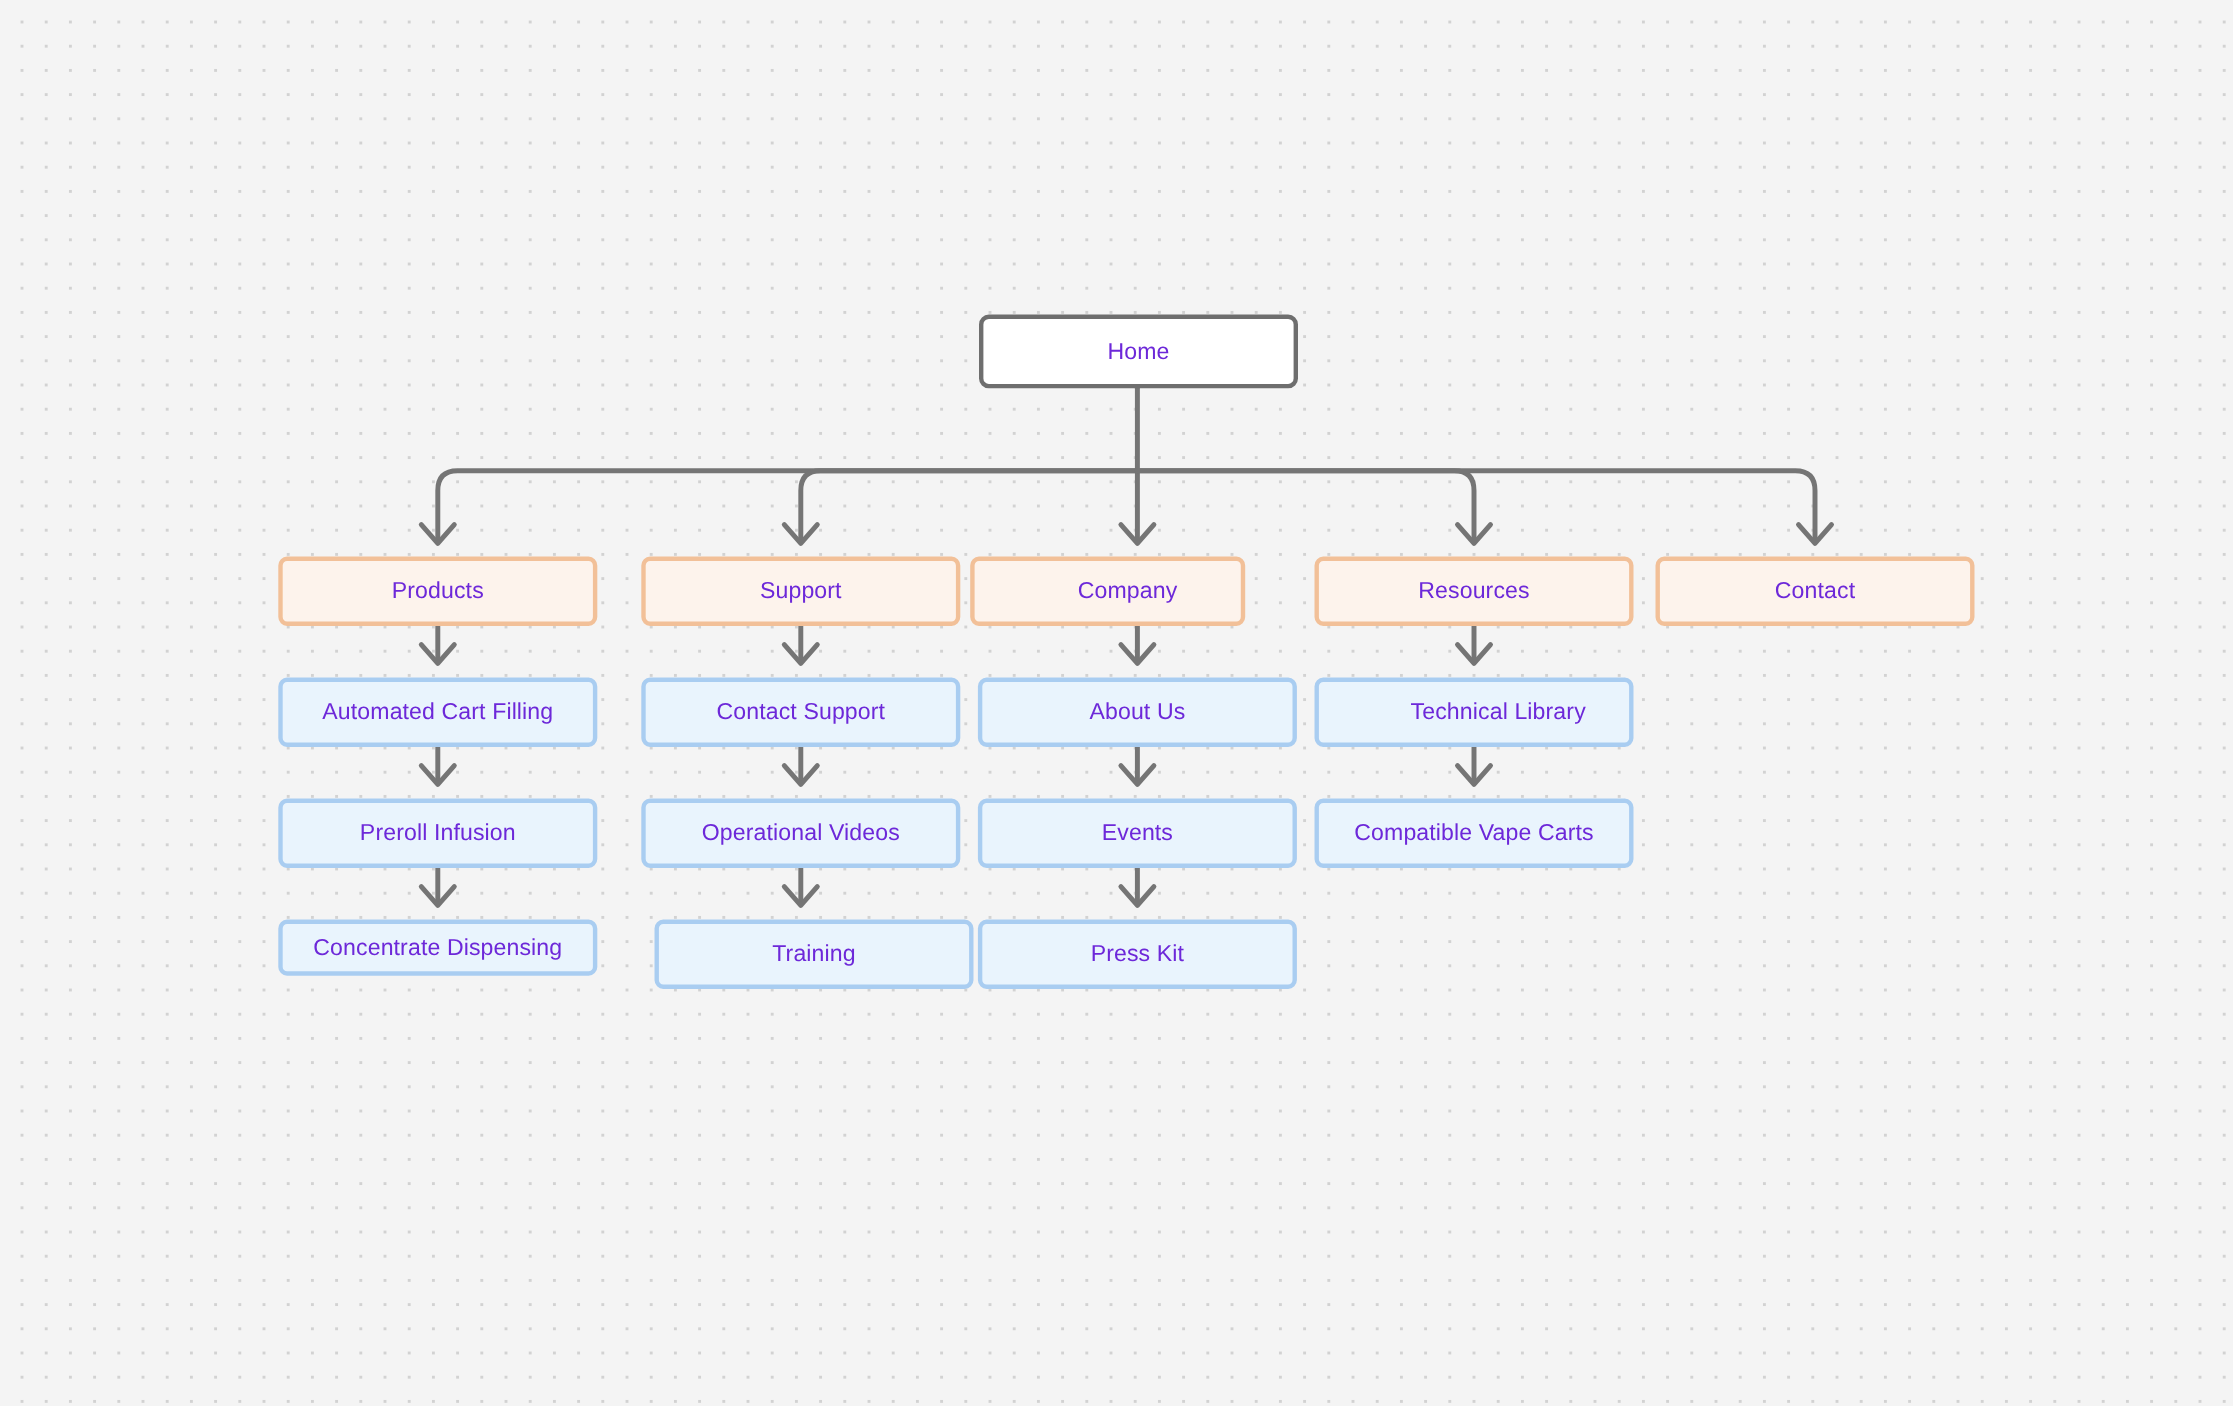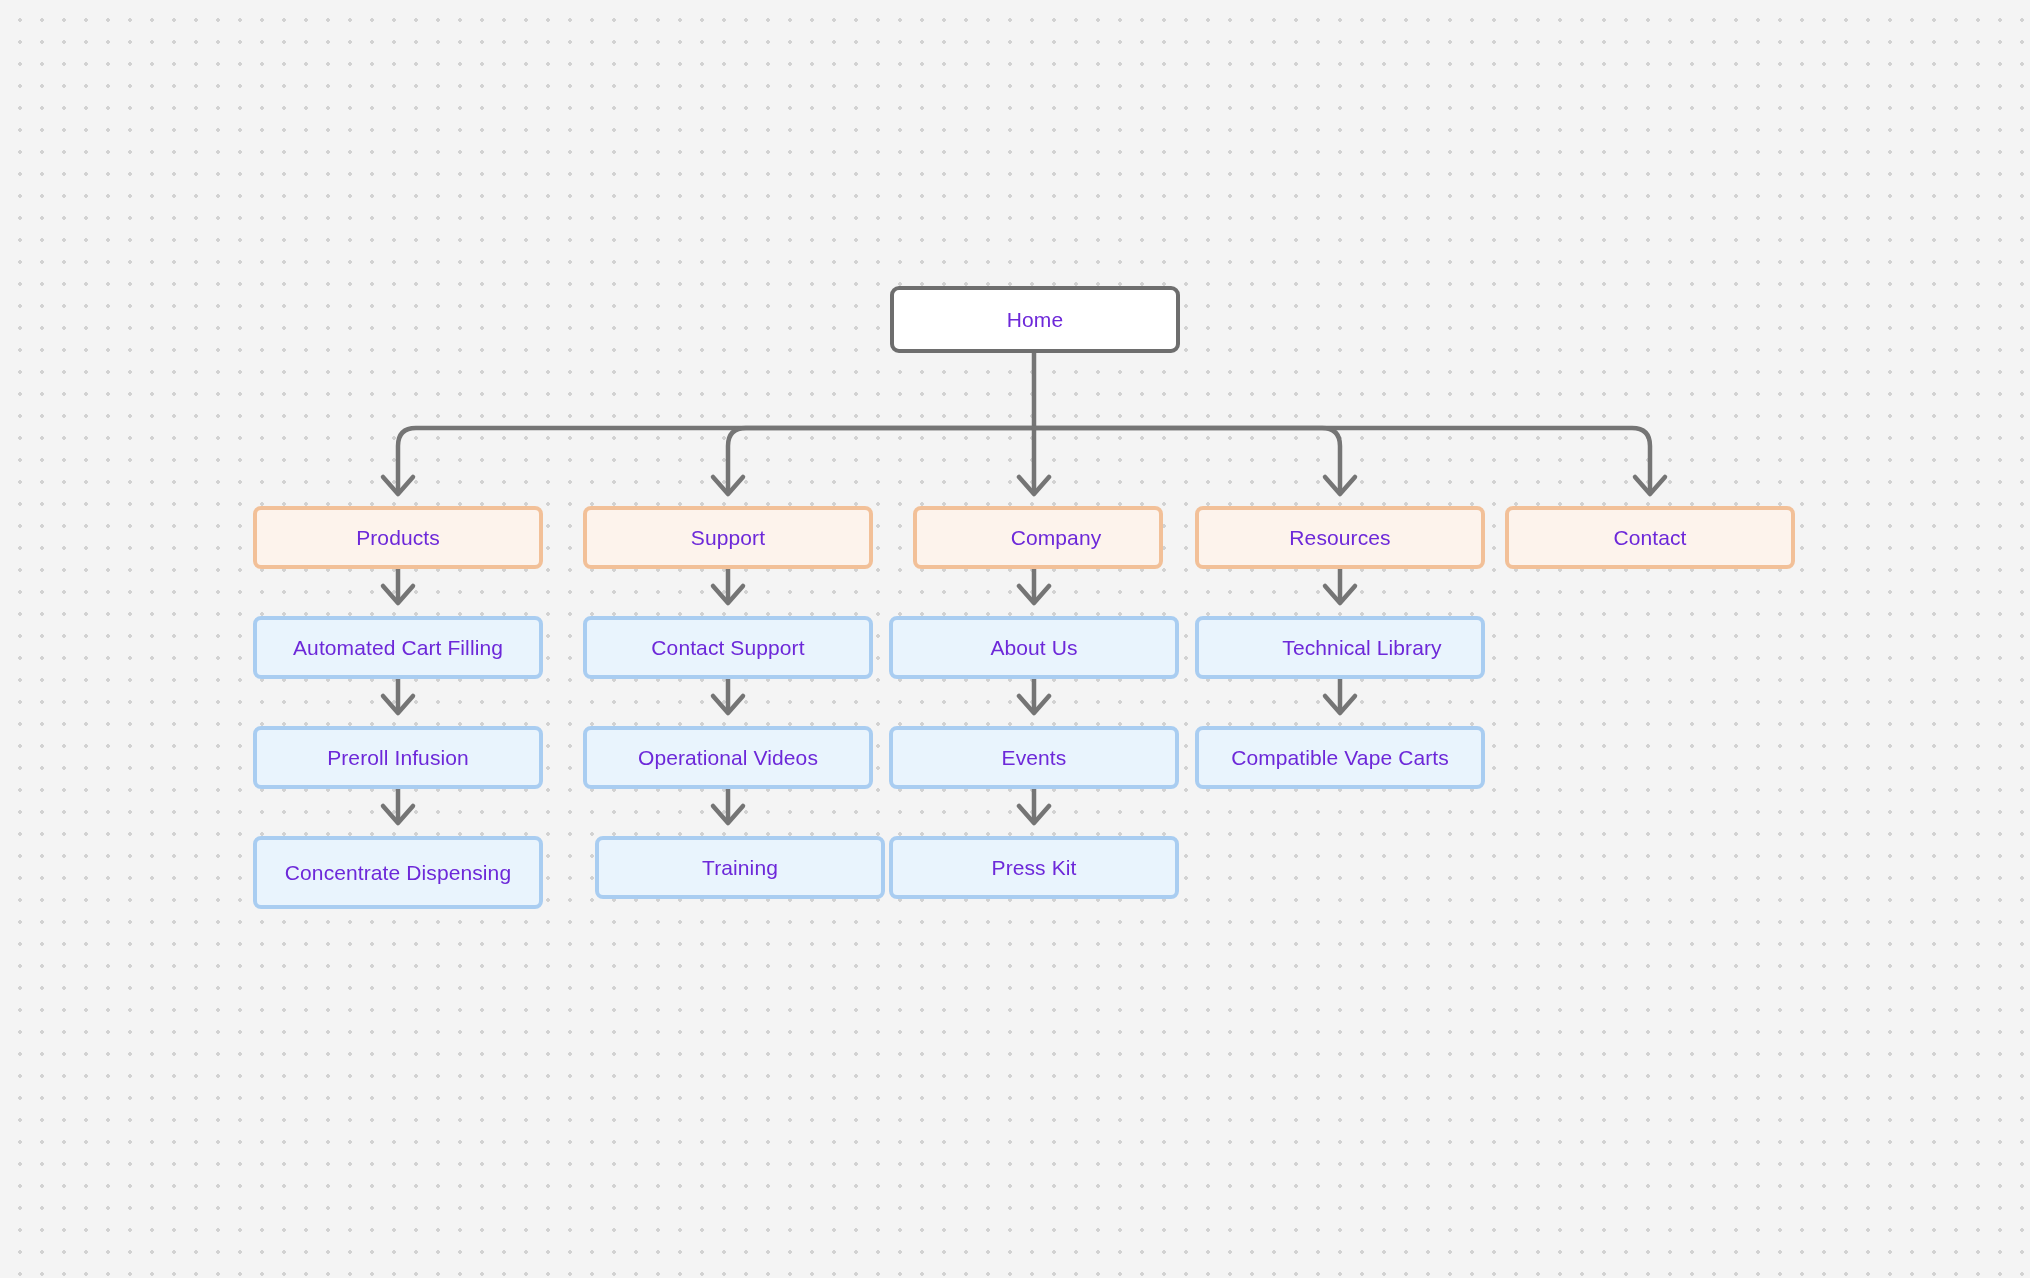--- a/index.html
+++ b/index.html
@@ -115,37 +115,37 @@
   <div class="node node-root" style="left:890px; top:286px; width:290px; height:67px;">
     <span>Home</span>
   </div>
 
   <div class="node node-section" style="left:253px; top:506px; width:290px; height:63px;">
     <span>Products</span>
   </div>
   <div class="node node-section" style="left:583px; top:506px; width:290px; height:63px;">
     <span>Support</span>
   </div>
-  <div class="node node-section" style="left:913px; top:506px; width:250px; height:63px;padding-left:36px;">
+  <div class="node node-section" style="left:882px; top:506px; width:250px; height:63px;padding-left:36px;">
     <span>Company</span>
   </div>
   <div class="node node-section" style="left:1195px; top:506px; width:290px; height:63px;">
     <span>Resources</span>
   </div>
   <div class="node node-section" style="left:1505px; top:506px; width:290px; height:63px;">
     <span>Contact</span>
   </div>
 
   <div class="node node-leaf" style="left:253px; top:616px; width:290px; height:63px;">
     <span>Automated Cart Filling</span>
   </div>
   <div class="node node-leaf" style="left:253px; top:726px; width:290px; height:63px;">
     <span>Preroll Infusion</span>
   </div>
-  <div class="node node-leaf" style="left:253px; top:836px; width:290px; height:73px;">
+  <div class="node node-leaf" style="left:253px; top:836px; width:290px; height:51px;">
     <span>Concentrate Dispensing</span>
   </div>
 
   <div class="node node-leaf" style="left:583px; top:616px; width:290px; height:63px;">
     <span>Contact Support</span>
   </div>
   <div class="node node-leaf" style="left:583px; top:726px; width:290px; height:63px;">
     <span>Operational Videos</span>
   </div>
   <div class="node node-leaf" style="left:583px; top:836px; width:290px; height:63px;margin-left:12px;">

